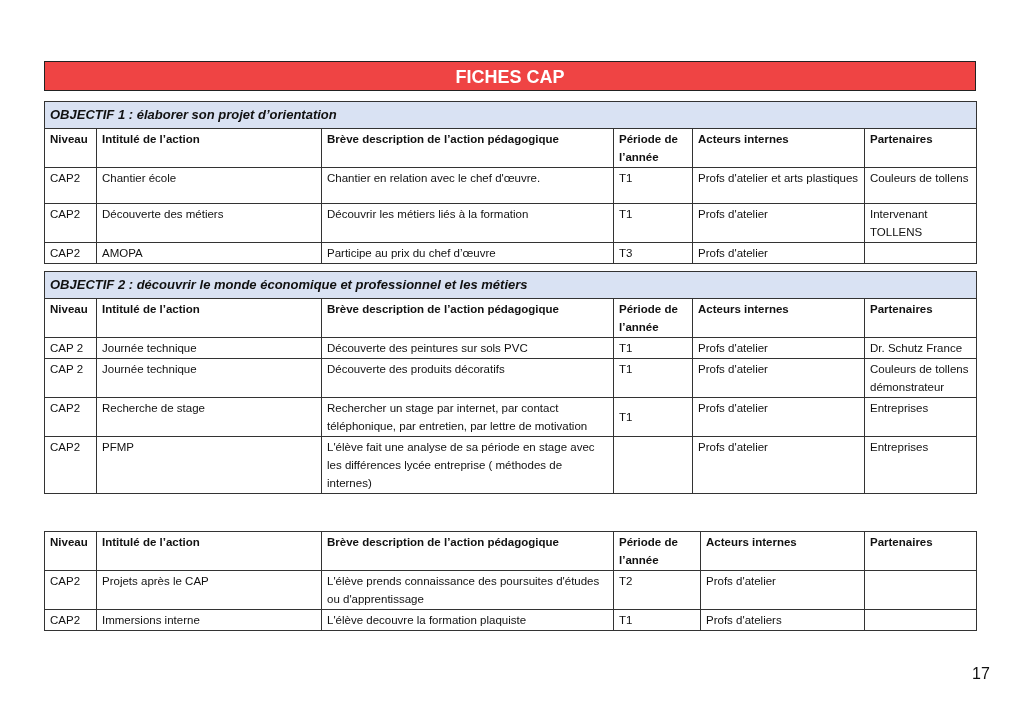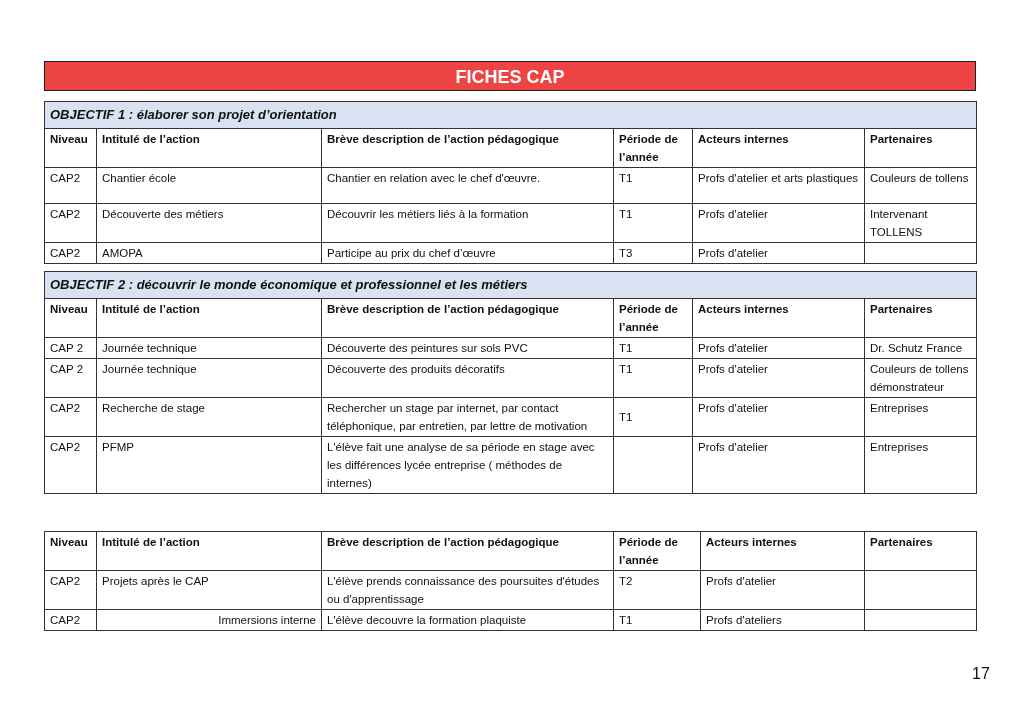--- a/index.html
+++ b/index.html
@@ -8,21 +8,21 @@
   .title-bar { position:absolute; left:44px; top:61px; width:932px; height:30px;
                background:#ef4444; color:#fff; font-weight:bold; font-size:18px;
                text-align:center; line-height:30px; box-sizing:border-box; border:1px solid #222; }
   table.fiche { position:absolute; left:44px; width:932px; border-collapse:collapse;
                 table-layout:fixed; font-size:11.5px; }
   table.fiche td, table.fiche th { border:1px solid #333; padding:1px 5px; vertical-align:top;
                 line-height:18px; }
   table.fiche th { font-weight:bold; text-align:left; }
   .obj { background:#d9e2f3; font-style:italic; font-weight:bold; font-size:13px;
          text-align:left !important; padding:1px 5px !important; line-height:24px !important; }
-  .center { text-align:right;margin-top:25px; }
+  .center { text-align:left;margin-top:25px; }
   .page-num { position:absolute; left:972px; top:665px; font-size:16px; }
   #t1 { top:101px; }
   #t2 { top:271px;padding-left:16px; }
   #t3 { top:531px; }
 </style>
 </head>
 <body>
 
 <div class="title-bar">FICHES CAP</div>
 

